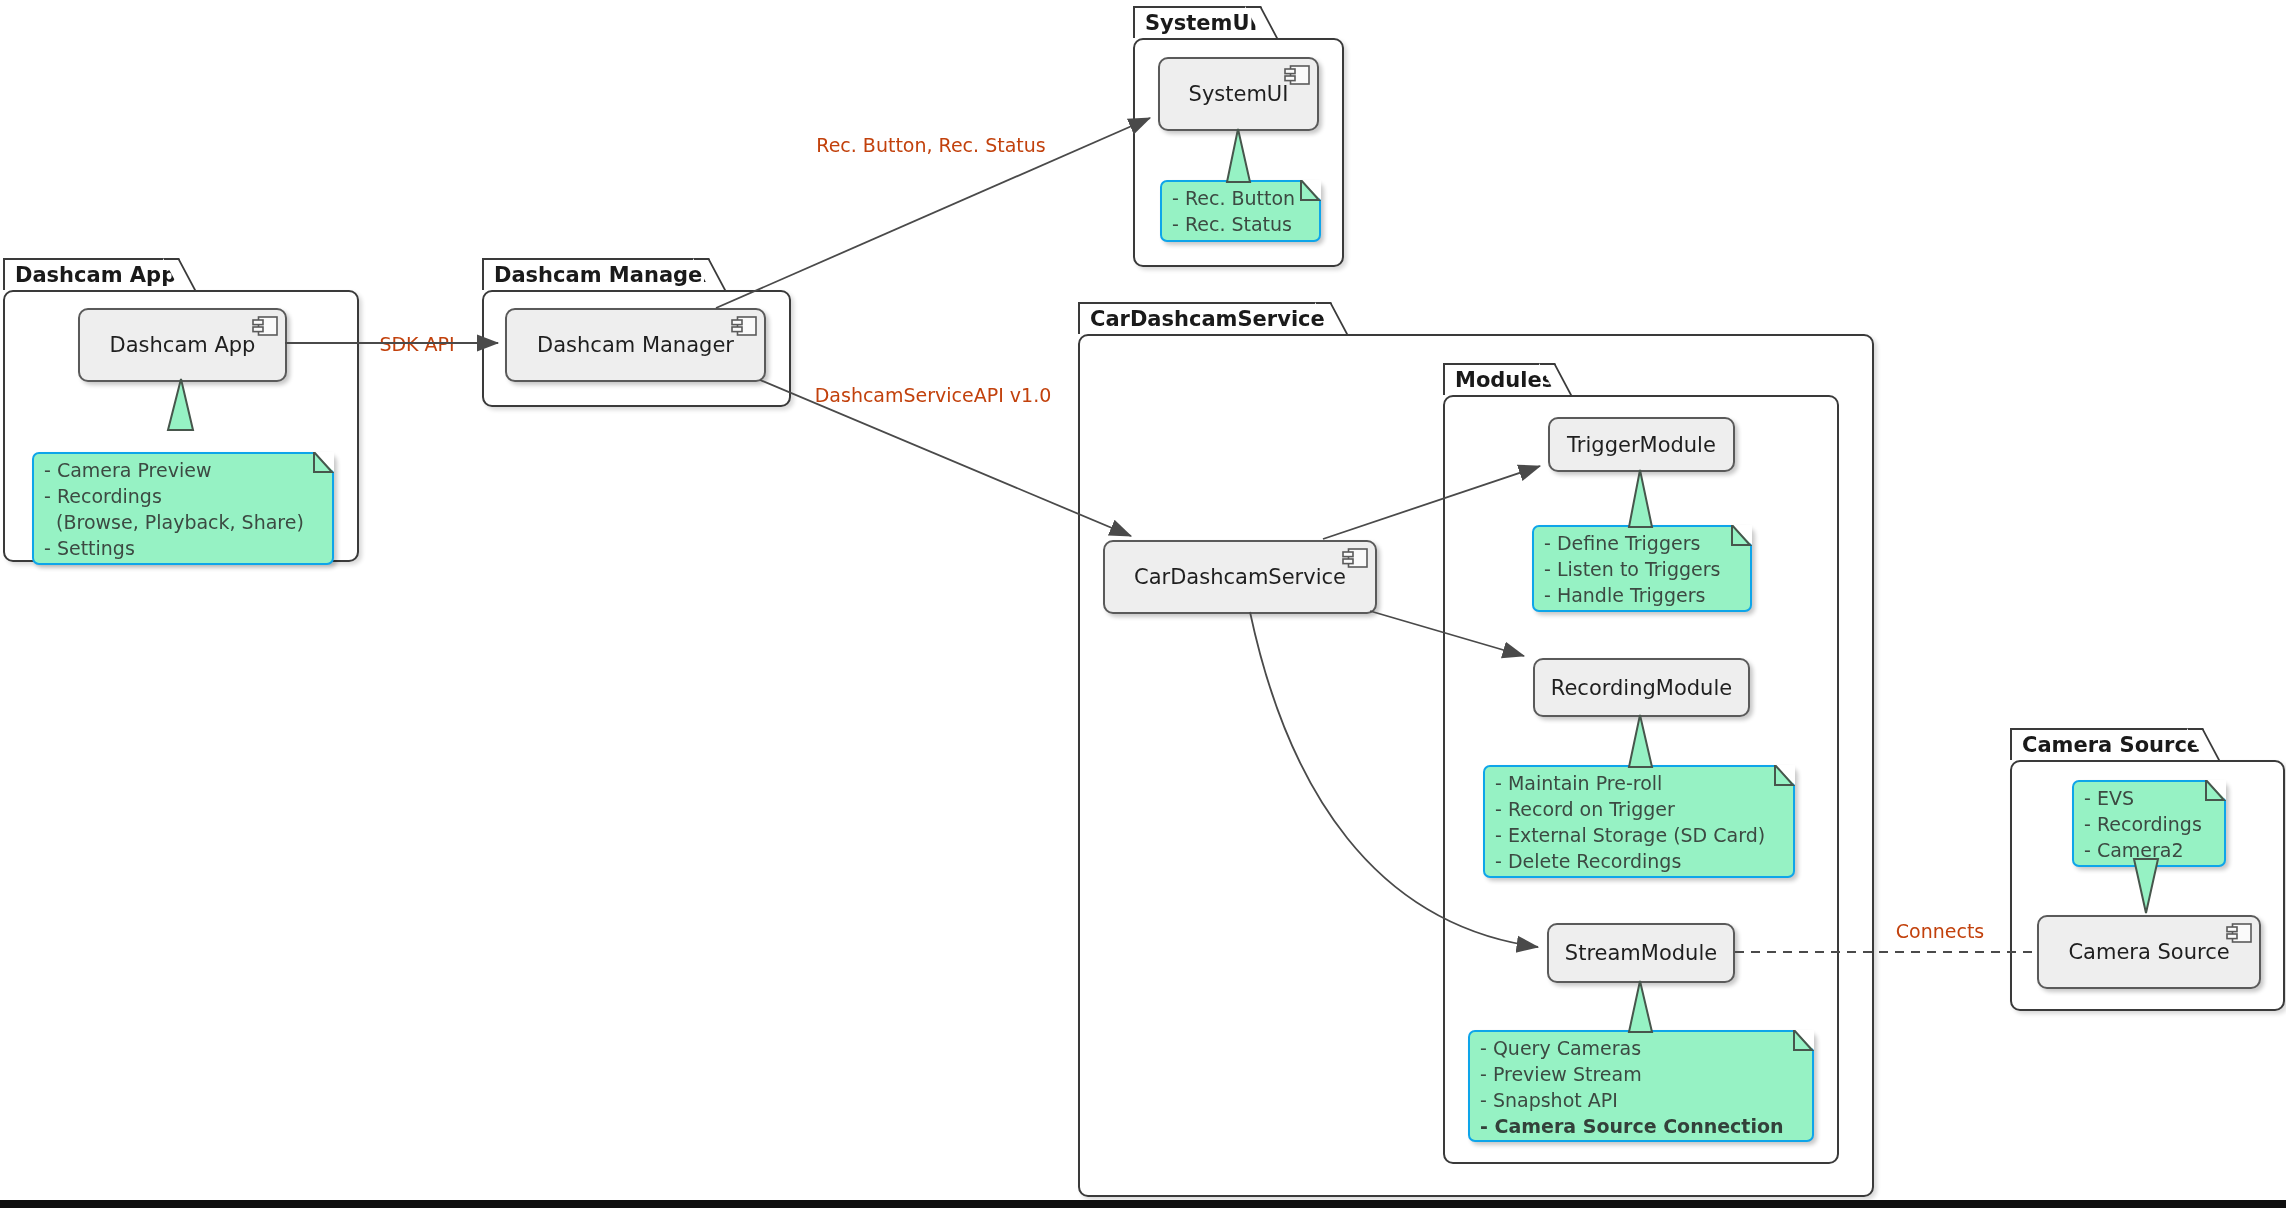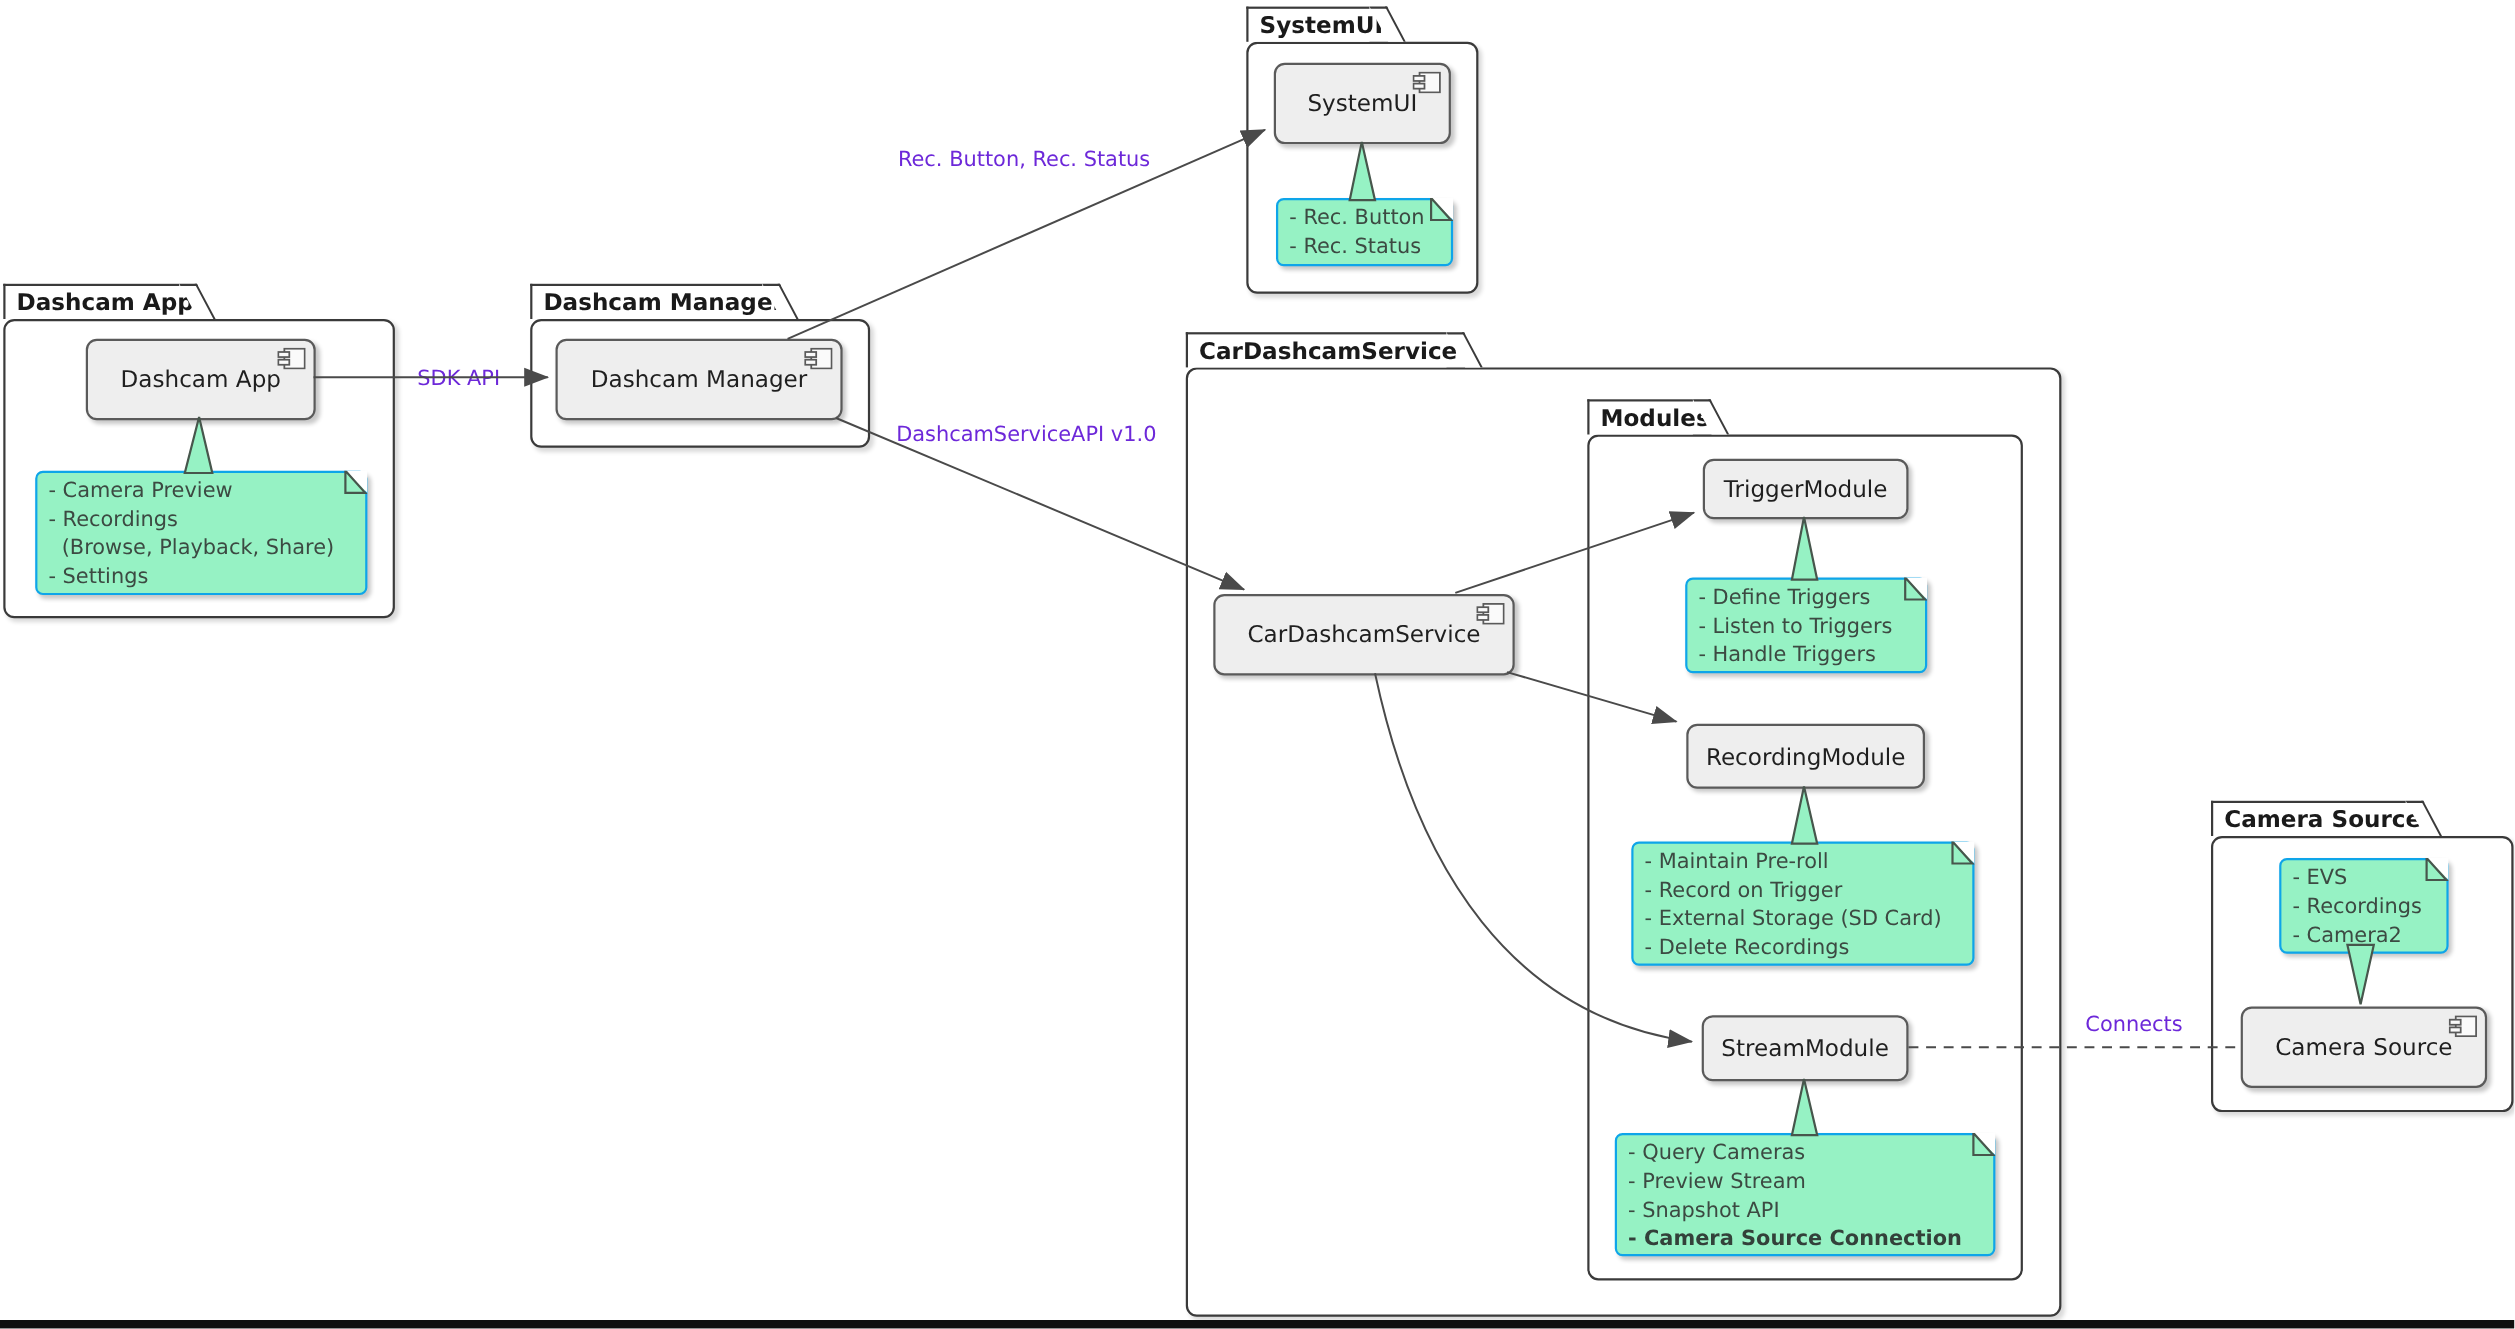--- a/index.html
+++ b/index.html
@@ -23,21 +23,21 @@
   .cicon{position:absolute;top:6px;right:7px;}
 
   
   .note{position:absolute;background:#96f2c4;border:2px solid #0ea5e9;border-radius:7px;
         padding:3px 10px 0 10px;box-shadow:3px 3px 4px rgba(0,0,0,0.22);z-index:5;}
   .nline{font-size:19px;line-height:26px;color:#3c4a42;white-space:pre;}
   .nline.bold{font-weight:bold;color:#33413a;}
   .fold{position:absolute;top:-2px;right:-2px;}
 
   
-  .elabel{position:absolute;font-size:19px;color:#6d28d9;white-space:nowrap;transform:translateX(-50%);z-index:6;}
+  .elabel{position:absolute;font-size:19px;color:#c2410c;white-space:nowrap;transform:translateX(-50%);z-index:6;}
 
   
   #overlay{position:absolute;left:0;top:0;z-index:10;pointer-events:none;}
 
   .bottom-bar{position:absolute;left:0;top:1200px;width:2286px;height:8px;background:#0f0f0f;z-index:12;}
 </style>
 </head>
 <body>
 
 <div id="canvas">
@@ -110,21 +110,21 @@
 
   <div class="comp" style="left:2037px;top:915px;width:220px;height:70px;">
     <svg class="cicon" width="26" height="20" viewBox="0 0 26 20">
         <rect x="6.5" y="1" width="18.5" height="18" fill="#fafafa" stroke="#5a5a5a" stroke-width="1.6"></rect>
         <rect x="1" y="4" width="10" height="4.6" fill="#fafafa" stroke="#5a5a5a" stroke-width="1.6"></rect>
         <rect x="1" y="11" width="10" height="4.6" fill="#fafafa" stroke="#5a5a5a" stroke-width="1.6"></rect>
       </svg>
     <span>Camera Source</span>
   </div>
 
-  <div class="note" style="left:32px;top:428px;width:278px;height:106px;">
+  <div class="note" style="left:32px;top:452px;width:278px;height:106px;">
     <svg class="fold" width="22" height="22" viewBox="0 0 22 22">
         <polygon points="2,0 22,0 22,20" fill="#ffffff"></polygon>
         <polygon points="2,0 20,20 2,20" fill="#96f2c4" stroke="#47564c" stroke-width="2"></polygon>
       </svg>
     <div class="nline">- Camera Preview</div>
     <div class="nline">- Recordings</div>
     <div class="nline">  (Browse, Playback, Share)</div>
     <div class="nline">- Settings</div>
   </div>
 

